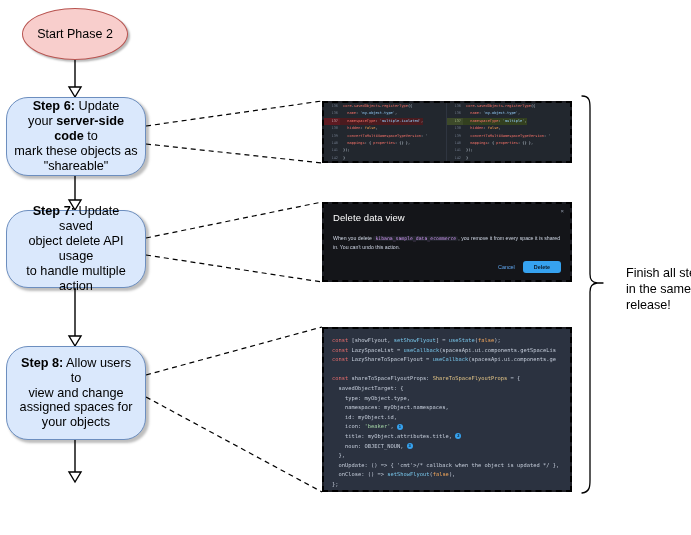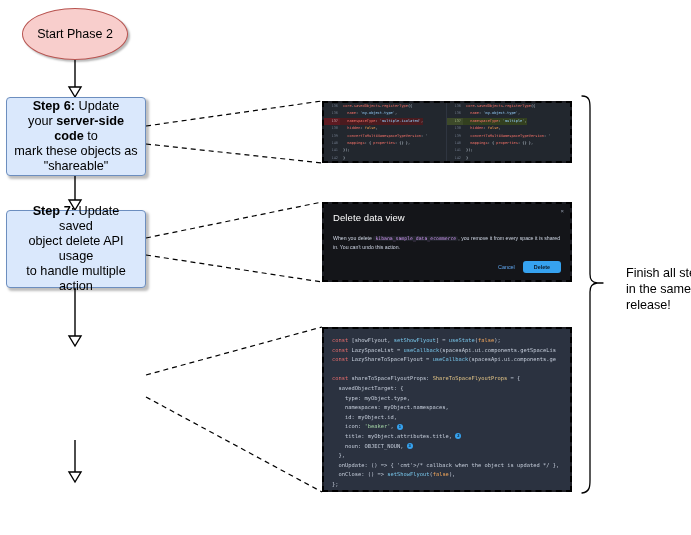--- a/index.html
+++ b/index.html
@@ -25,21 +25,21 @@
   .terminal {
     background: #f8cecc;
     border: 1.3px solid #b85450;
     border-radius: 50%;
     font-size: 12.5px;
     box-shadow: 2px 2px 2px rgba(0,0,0,0.28);
   }
   .process {
     background: #dae8fc;
     border: 1.3px solid #6c8ebf;
-    border-radius: 4px;
+    border-radius: 22px;
     font-size: 12.7px;
     padding: 4px 7px;
     box-shadow: 2.5px 2.5px 2.5px rgba(0,0,0,0.26);
   }
   .process b { font-weight: bold; }
 
   .side-note {
     position: absolute;
     font-size: 12.6px;
     color: #000;
@@ -185,20 +185,28 @@
   </div>
 
   <div class="node process" style="left:6px; top:210px; width:140px; height:78px;">
     <div>
       <div><b>Step 7:</b><span> Update saved</span></div>
       <div>object delete API usage</div>
       <div>to handle multiple action</div>
     </div>
   </div>
 
+  <div class="node process" style="left:6px; top:346px; width:140px; height:94px;">
+    <div>
+      <div><b>Step 8:</b><span> Allow users to</span></div>
+      <div>view and change</div>
+      <div>assigned spaces for</div>
+      <div>your objects</div>
+    </div>
+  </div>
 
   <div class="side-note" style="left:608px; top:265px; width:84px;">Finish all steps
 in the same
 release!</div>
 
   <div class="shot" style="left:322px; top:101px; width:250px; height:62px;">
     <div class="diff">
       <div class="diff-pane left" id="diff-left">
           <div class="dline"><span class="gut">136</span><span class="dcode"><span class="k">core</span>.<span class="k">savedObjects</span>.<span class="k">registerType</span>({</span></div>
           <div class="dline"><span class="gut">136</span><span class="dcode">  <span class="k">name</span>: <span class="s">'my-object-type'</span>,</span></div>

